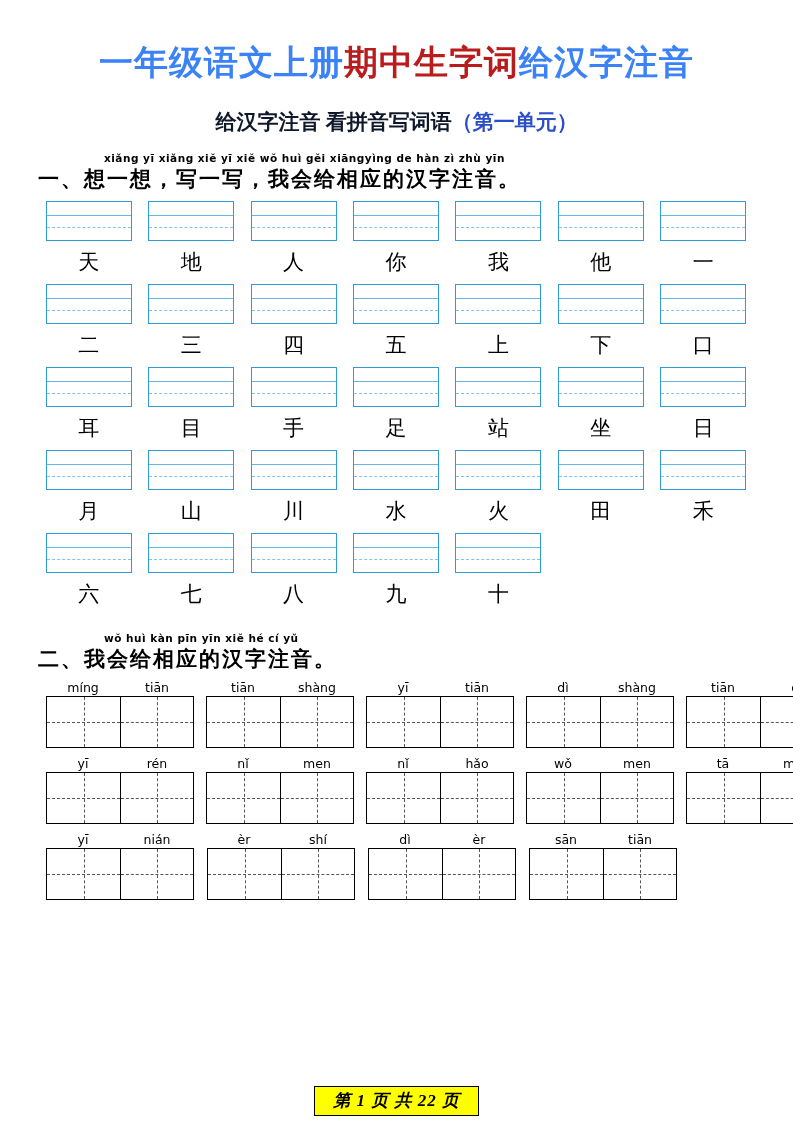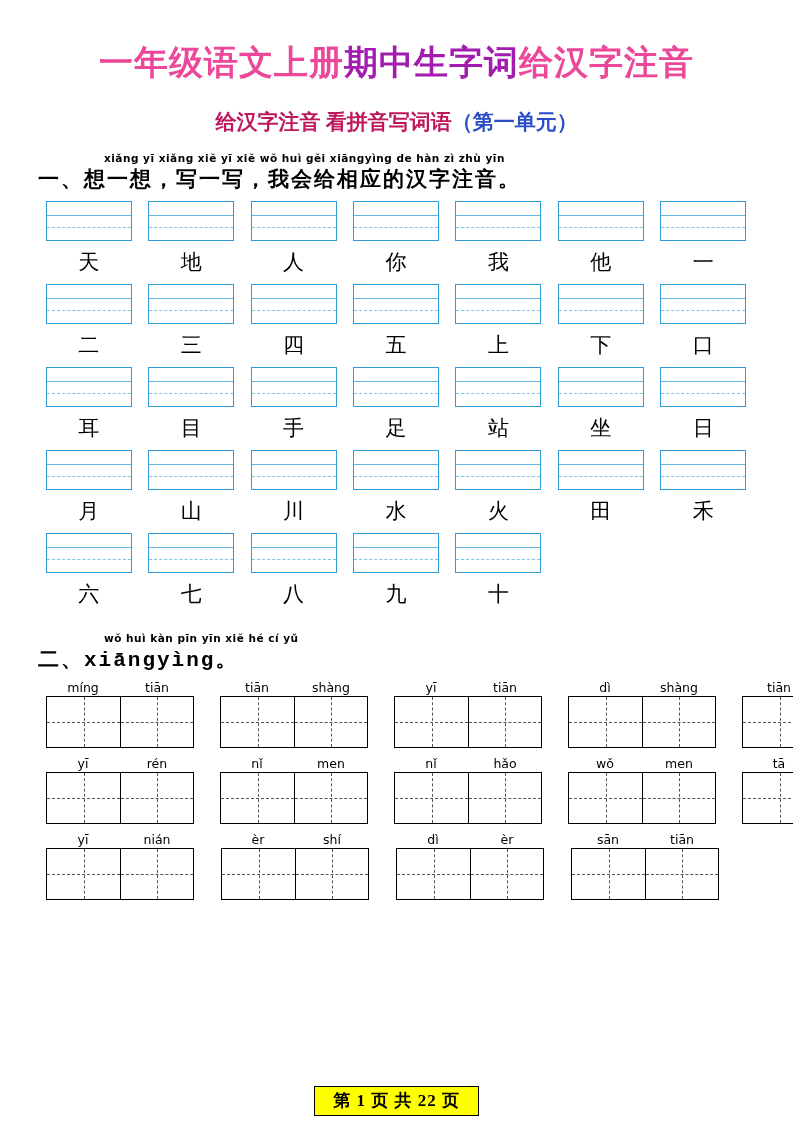--- a/index.html
+++ b/index.html
@@ -25,31 +25,31 @@
   
   .title {
     text-align: center;
     font-size: 34px;
     font-weight: bold;
     letter-spacing: 1px;
     margin-top: 40px;
     white-space: nowrap;
     font-family: "Liberation Serif", "DejaVu Serif", serif;
   }
-  .title .red { color: #a21caf; }
-  .title .black { color: #ec4899; }
+  .title .red { color: #b91c1c; }
+  .title .black { color: #3b82f6; }
 
   .subtitle {
     text-align: center;
     margin-top: 22px;
     font-size: 21px;
     font-weight: bold;
     white-space: nowrap;
   }
-  .subtitle .green { color: #be185d; }
+  .subtitle .green { color: #0f172a; }
   .subtitle .blue { color: #2b4ec7; }
 
   
   .section {
     margin-top: 16px;
     position: relative;
   }
   .sec-pinyin {
     font-family: "DejaVu Sans", sans-serif;
     font-size: 10.5px;
@@ -112,21 +112,21 @@
   }
 
   
   .grid2 { margin-top: 6px; }
   .row2 {
     display: flex;
     margin-bottom: 7px;
   }
   .word {
     width: 149px;
-    margin-right: 18px;
+    margin-right: 4px;
     padding-left: 8px;
   }
   .word .pys {
     display: flex;
     font-family: "DejaVu Sans", sans-serif;
     font-size: 12.5px;
     height: 17px;
     line-height: 17px;
   }
   .word .pys span {
@@ -162,20 +162,21 @@
     left: 50%;
     border-left: 1px dashed #555;
   }
 
   
   .footer {
     position: absolute;
     left: 0; right: 0;
     bottom: 46px;
     text-align: center;
+    font-style: italic;
   }
   .pagebox {
     display: inline-block;
     background: #ffff00;
     border: 1.5px solid #000;
     padding: 2px 18px 3px 18px;
     font-size: 17px;
     font-weight: bold;
     letter-spacing: 1px;
     font-family: "Liberation Serif", "DejaVu Serif", serif;
@@ -452,21 +453,21 @@
       <div class="cell1 empty">
         <div class="pybox"></div>
         <div class="hz">&nbsp;</div>
       </div>
     </div>
 
   </div>
 
   <div class="section">
     <div class="sec-pinyin">wǒ huì kàn pīn yīn xiě hé  cí  yǔ</div>
-    <div class="sec-title">二、xiāngyìng。</div>
+    <div class="sec-title">二、我会给相应的汉字注音。</div>
   </div>
 
   <div class="grid2">
 
     <div class="row2">
       <div class="word">
         <div class="pys">
           <span>míng</span>
           <span>tiān</span>
         </div>

